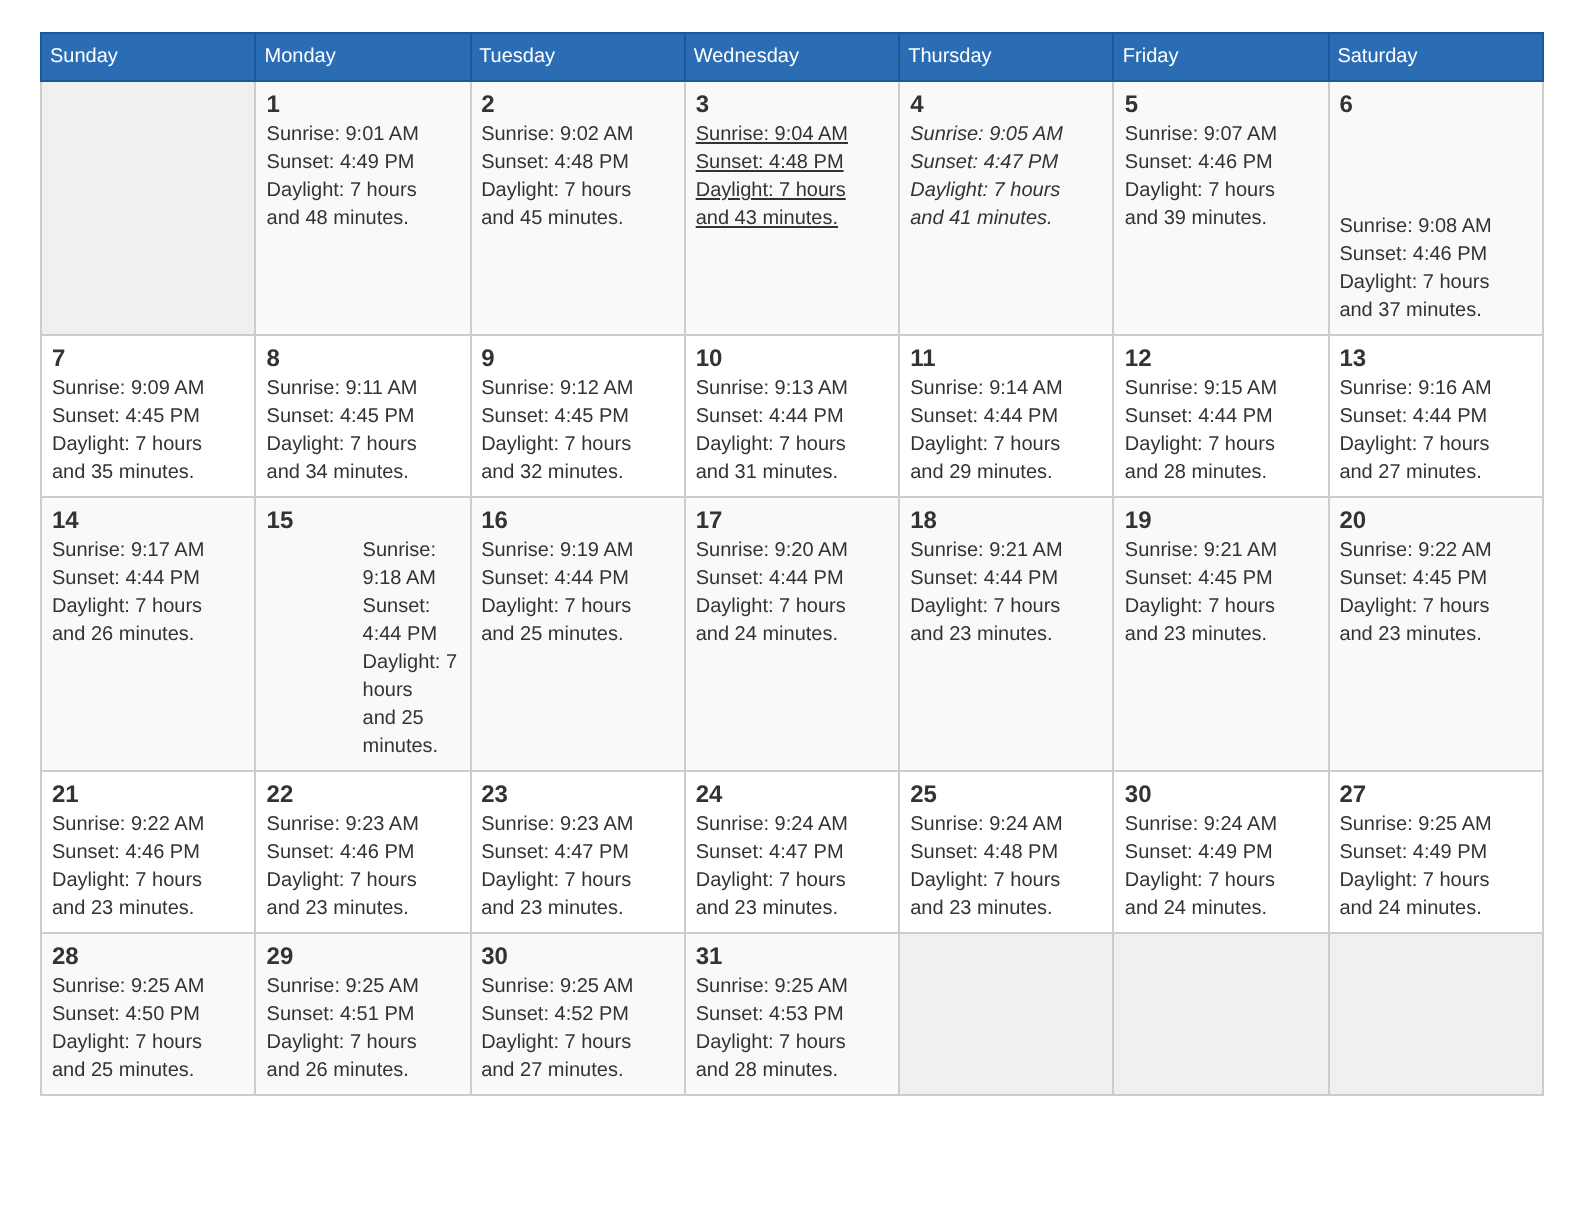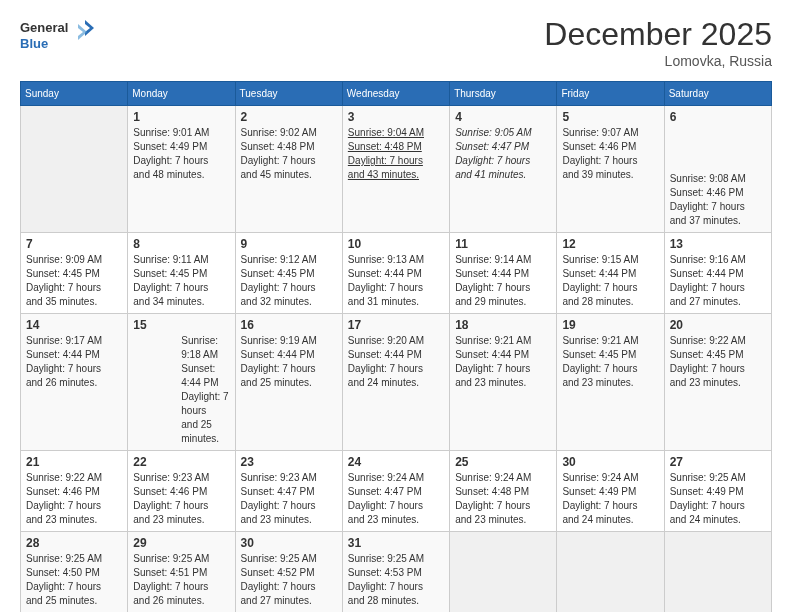--- a/index.html
+++ b/index.html
@@ -81,34 +81,20 @@
       line-height: 1.4;
     }
     .empty-cell {
       background: #f0f0f0 !important;
     }
   </style>
 </head>
 <body>
 
 <div class="page">
-  <div class="header">
-    <div class="logo">
-    <svg width="80" height="40" viewBox="0 0 80 40" xmlns="http://www.w3.org/2000/svg">
-      <text x="0" y="16" font-size="13" font-weight="bold" fill="#333" font-family="Arial, sans-serif">General</text>
-      <text x="0" y="32" font-size="13" font-weight="bold" fill="#2a6db5" font-family="Arial, sans-serif">Blue</text>
-      <polygon points="65,4 74,12 65,20 65,16 70,12 65,8" fill="#2a6db5"></polygon>
-      <polygon points="58,8 67,16 58,24 58,20 63,16 58,12" fill="#5a9fd4" opacity="0.7"></polygon>
-    </svg>
-  </div>
-    <div class="title-block">
-      <div class="month-title">December 2025</div>
-      <div class="location">Lomovka, Russia</div>
-    </div>
-  </div>
 
   <table class="calendar-table">
     <thead>
       <tr>
         <th>Sunday</th>
         <th>Monday</th>
         <th>Tuesday</th>
         <th>Wednesday</th>
         <th>Thursday</th>
         <th>Friday</th>

